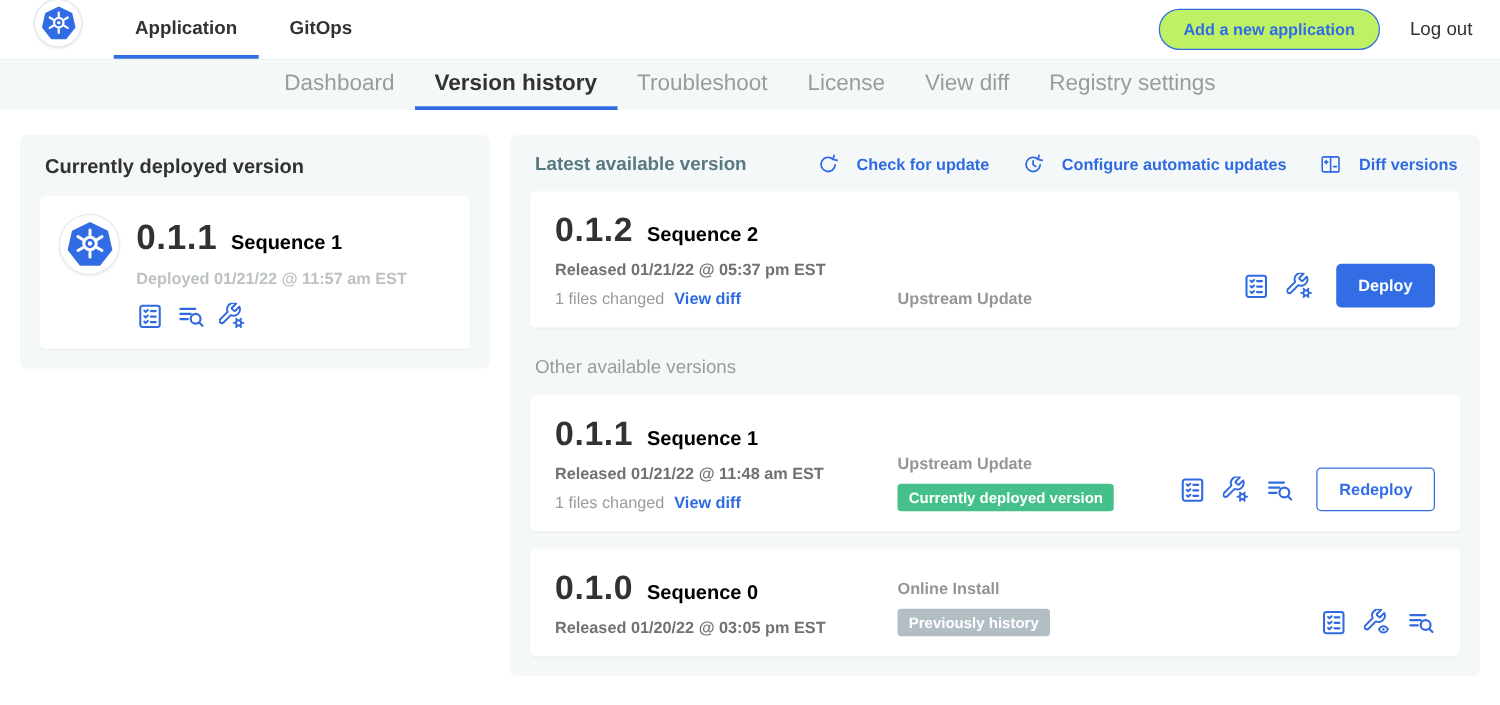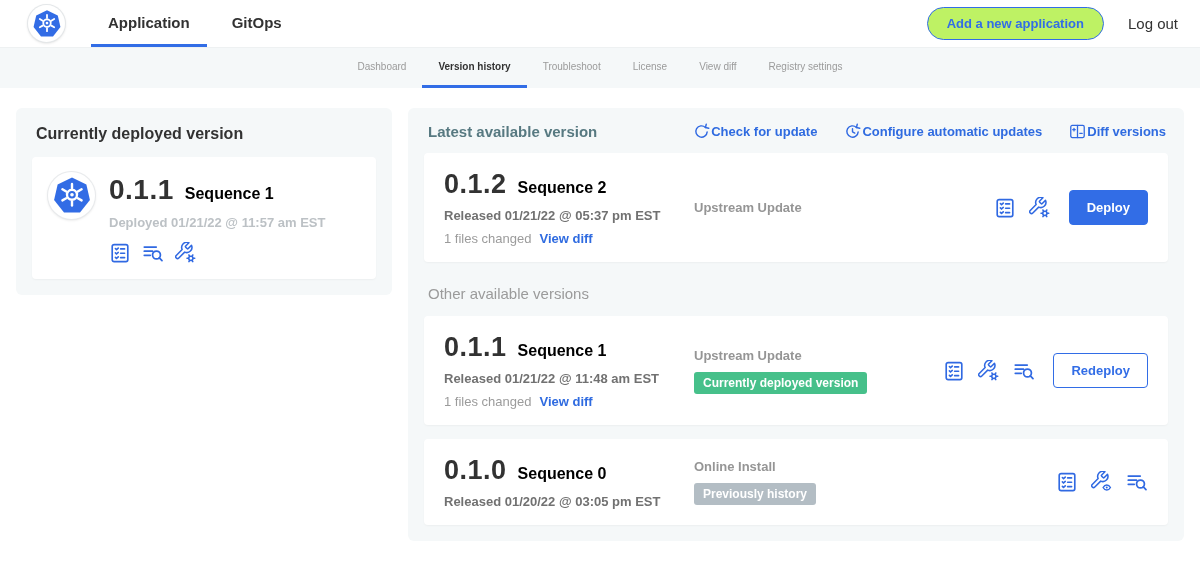--- a/index.html
+++ b/index.html
@@ -2,21 +2,21 @@
 <html><head>
 <meta charset="utf-8">
 <style>
   * { box-sizing: border-box; }
   body {
     margin: 0; width: 1200px; height: 564px; overflow: hidden;
     background: #ffffff; color: #323232;
     font-family: "Liberation Sans", sans-serif;
   }
   
-  .header { display: flex; align-items: center; height: 47px; padding: 0 22px 0 28px; }
+  .header { display: flex; height: 47px; padding: 0 22px 0 28px; }
   .logo-circle {
     width: 37px; height: 37px; border-radius: 50%; background: #fff;
     box-shadow: 0 0 0 1px #e4e7e9, 0 1px 3px rgba(0,0,0,.18);
     display: flex; align-items: center; justify-content: center; flex: none;
   }
   .logo-circle svg { width: 30px; height: 30px; }
   .header-tabs { display: flex; height: 47px; margin-left: 26px; }
   .header-tab {
     display: flex; align-items: center; padding: 0 17px; font-size: 15px; font-weight: 700;
     color: #323232; border-bottom: 3px solid transparent; cursor: pointer; margin-right: 8px;
@@ -28,21 +28,21 @@
     font-family: inherit; font-size: 13px; font-weight: 700;
     padding: 8px 19px; border-radius: 20px; cursor: pointer;
   }
   .logout { font-size: 15px; color: #323232; cursor: pointer; }
   
   .subnav {
     height: 41px; background: #f5f8f9; display: flex; justify-content: center;
     border-top: 1px solid #eef1f2;
   }
   .subnav-tab {
-    display: flex; align-items: center; padding: 0 16px; font-size: 10px;
+    display: flex; align-items: center; padding: 0 16px; font-size: 18px;
     color: #9b9b9b; border-bottom: 3px solid transparent; cursor: pointer;
   }
   .subnav-tab.active { color: #323232; font-weight: 700; border-bottom-color: #326de6; }
   
   .main { display: flex; align-items: flex-start; gap: 16px; padding: 20px 16px; }
   .panel { background: #f5f8f9; border-radius: 6px; }
   .left-card { width: 376px; flex: none; padding: 15px 16px 16px; }
   .left-card-title { font-size: 16px; font-weight: 700; color: #323232; margin: 2px 0 14px 4px; }
   .deployed-inner {
     background: #fff; border-radius: 4px; padding: 15px 16px; display: flex; gap: 14px;
@@ -60,27 +60,27 @@
   .seq { font-size: 16px; font-weight: 600; color: #000000; }
   .deployed-ts { font-size: 13px; font-weight: 600; color: #bcc1c5; }
   .icon-row { display: flex; align-items: center; gap: 11px; margin-top: 3px; }
   .icon { width: 22px; height: 22px; color: #3069e2; flex: none; cursor: pointer; }
   
   .right-panel { flex: 1; padding: 13px 16px 16px; }
   .panel-head { display: flex; align-items: center; margin: 2px 2px 13px 4px; }
   .panel-title { font-size: 15px; font-weight: 700; color: #577981; }
   .panel-actions { margin-left: auto; display: flex; align-items: center; gap: 27px; }
   .action-link {
-    display: flex; align-items: center; gap: 1px;
+    display: flex; align-items: center; gap: 14px;
     color: #2f6be0; font-size: 13px; font-weight: 700; cursor: pointer;
   }
   .action-link .icon { width: 17px; height: 17px; }
   .version-row {
     background: #fff; border-radius: 4px; padding: 16px 20px;
-    display: flex; align-items: center; box-shadow: 0 1px 2px rgba(0,0,0,.04);
+    display: flex; align-items: flex-end; box-shadow: 0 1px 2px rgba(0,0,0,.04); gap: 24px;
   }
   .row-left { width: 250px; flex: none; display: flex; flex-direction: column; gap: 8px; }
   .row-version-line { display: flex; align-items: baseline; gap: 11px; }
   .row-version { font-size: 27px; font-weight: 700; letter-spacing: .5px; color: #323232; }
   .released { font-size: 13px; font-weight: 600; color: #717171; }
   .files-line { display: flex; gap: 8px; font-size: 13px; color: #9b9b9b; }
   .view-diff { color: #2f6be0; font-weight: 700; cursor: pointer; }
   .row-mid { display: flex; flex-direction: column; gap: 9px; }
   .source-label { font-size: 13px; font-weight: 700; color: #959595; }
   .badge {

